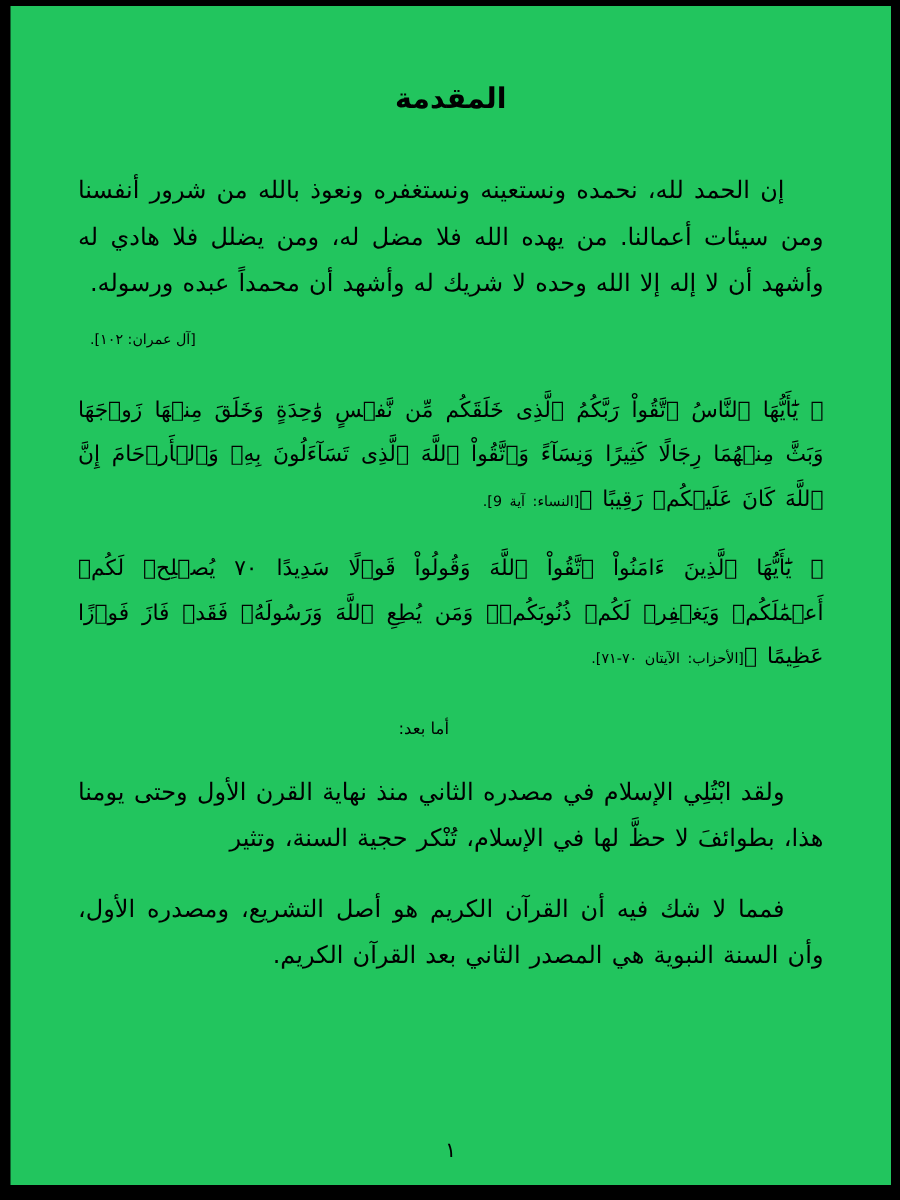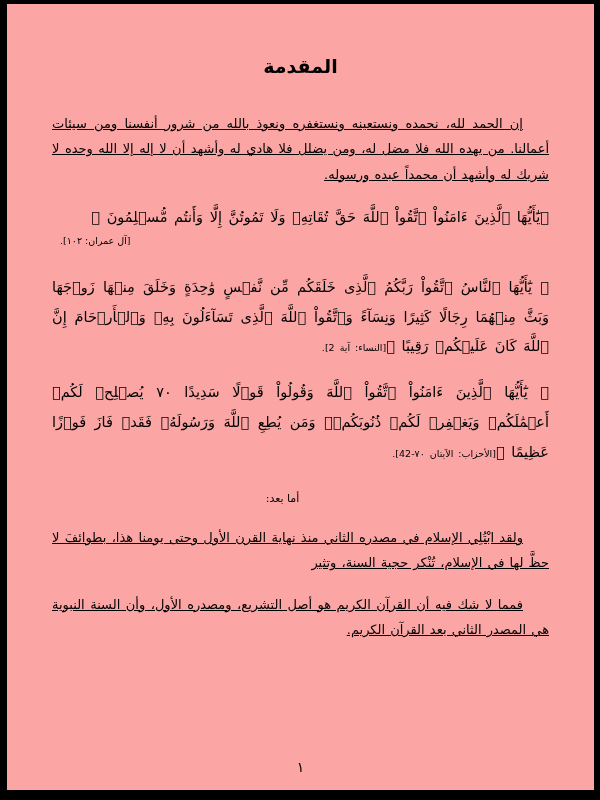--- a/index.html
+++ b/index.html
@@ -20,48 +20,47 @@
     height: 800px;
     background: #000000;
     padding: 4px 6px 10px 7px;
   }
 
   .page-sheet {
     position: relative;
     box-sizing: border-box;
     width: 100%;
     height: 100%;
-    background: #fca5a5;
+    background: #22c55e;
     color: #000000;
     font-family: "DejaVu Sans", sans-serif;
     direction: rtl;
     text-align: right;
     padding: 52px 45px 8px 45px;
     overflow: hidden;
   }
 
   .doc-title {
     margin: 0 0 34px 0;
     text-align: center;
     font-size: 19px;
     font-weight: bold;
     letter-spacing: 0px;
     line-height: 1.1;
     font-family: "DejaVu Sans", sans-serif;
   }
 
   .body-par {
     margin: 0 0 16px 0;
-    font-size: 13px;
+    font-size: 16px;
     line-height: 1.95;
     text-align: justify;
     text-align-last: right;
     text-justify: inter-word;
     word-spacing: 1px;
-    text-decoration: underline;
   }
   .body-par.indent {
     text-indent: 26px;
   }
 
   .verse-block {
     margin: 4px 0 6px 0;
   }
   .verse-text {
     margin: 0;
@@ -108,35 +107,34 @@
 <body>
 
 <div class="page-frame">
   <div class="page-sheet">
 
     <h1 class="doc-title">المقدمة</h1>
 
     <p class="body-par indent">إن الحمد لله، نحمده ونستعينه ونستغفره ونعوذ بالله من شرور أنفسنا ومن سيئات أعمالنا. من يهده الله فلا مضل له، ومن يضلل فلا هادي له وأشهد أن لا إله إلا الله وحده لا شريك له وأشهد أن محمداً عبده ورسوله.</p>
 
     <div class="verse-block">
-      <p class="verse-text">﴿يَٰٓأَيُّهَا ٱلَّذِينَ ءَامَنُواْ ٱتَّقُواْ ٱللَّهَ حَقَّ تُقَاتِهِۦ وَلَا تَمُوتُنَّ إِلَّا وَأَنتُم مُّسۡلِمُونَ ﴾</p>
       <p class="verse-cite-line">[آل عمران: ١٠٢].</p>
     </div>
 
     <div class="verse-block">
       <p class="verse-text">
-        <span>﴿ يَٰٓأَيُّهَا ٱلنَّاسُ ٱتَّقُواْ رَبَّكُمُ ٱلَّذِى خَلَقَكُم مِّن نَّفۡسٍ وَٰحِدَةٍ وَخَلَقَ مِنۡهَا زَوۡجَهَا وَبَثَّ مِنۡهُمَا رِجَالًا كَثِيرًا وَنِسَآءً وَٱتَّقُواْ ٱللَّهَ ٱلَّذِى تَسَآءَلُونَ بِهِۦ وَٱلۡأَرۡحَامَ إِنَّ ٱللَّهَ كَانَ عَلَيۡكُمۡ رَقِيبًا ﴾</span><span class="verse-cite-inline">[النساء: آية 2].</span>
+        <span>﴿ يَٰٓأَيُّهَا ٱلنَّاسُ ٱتَّقُواْ رَبَّكُمُ ٱلَّذِى خَلَقَكُم مِّن نَّفۡسٍ وَٰحِدَةٍ وَخَلَقَ مِنۡهَا زَوۡجَهَا وَبَثَّ مِنۡهُمَا رِجَالًا كَثِيرًا وَنِسَآءً وَٱتَّقُواْ ٱللَّهَ ٱلَّذِى تَسَآءَلُونَ بِهِۦ وَٱلۡأَرۡحَامَ إِنَّ ٱللَّهَ كَانَ عَلَيۡكُمۡ رَقِيبًا ﴾</span><span class="verse-cite-inline">[النساء: آية 9].</span>
       </p>
     </div>
 
     <div class="spacer-sm"></div>
 
     <div class="verse-block">
       <p class="verse-text">
-        <span>﴿ يَٰٓأَيُّهَا ٱلَّذِينَ ءَامَنُواْ ٱتَّقُواْ ٱللَّهَ وَقُولُواْ قَوۡلًا سَدِيدًا ٧٠ يُصۡلِحۡ لَكُمۡ أَعۡمَٰلَكُمۡ وَيَغۡفِرۡ لَكُمۡ ذُنُوبَكُمۡۗ وَمَن يُطِعِ ٱللَّهَ وَرَسُولَهُۥ فَقَدۡ فَازَ فَوۡزًا عَظِيمًا ﴾</span><span class="verse-cite-inline">[الأحزاب: الآيتان ٧٠-42].</span>
+        <span>﴿ يَٰٓأَيُّهَا ٱلَّذِينَ ءَامَنُواْ ٱتَّقُواْ ٱللَّهَ وَقُولُواْ قَوۡلًا سَدِيدًا ٧٠ يُصۡلِحۡ لَكُمۡ أَعۡمَٰلَكُمۡ وَيَغۡفِرۡ لَكُمۡ ذُنُوبَكُمۡۗ وَمَن يُطِعِ ٱللَّهَ وَرَسُولَهُۥ فَقَدۡ فَازَ فَوۡزًا عَظِيمًا ﴾</span><span class="verse-cite-inline">[الأحزاب: الآيتان ٧٠-٧١].</span>
       </p>
     </div>
 
     <p class="amma-baad">أما بعد:</p>
 
     <p class="body-par indent">ولقد ابْتُلِي الإسلام في مصدره الثاني منذ نهاية القرن الأول وحتى يومنا هذا، بطوائفَ لا حظَّ لها في الإسلام، تُنْكر حجية السنة، وتثير</p>
 
     <p class="body-par indent">فمما لا شك فيه أن القرآن الكريم هو أصل التشريع، ومصدره الأول، وأن السنة النبوية هي المصدر الثاني بعد القرآن الكريم.</p>
 
     <div class="page-number">١</div>

